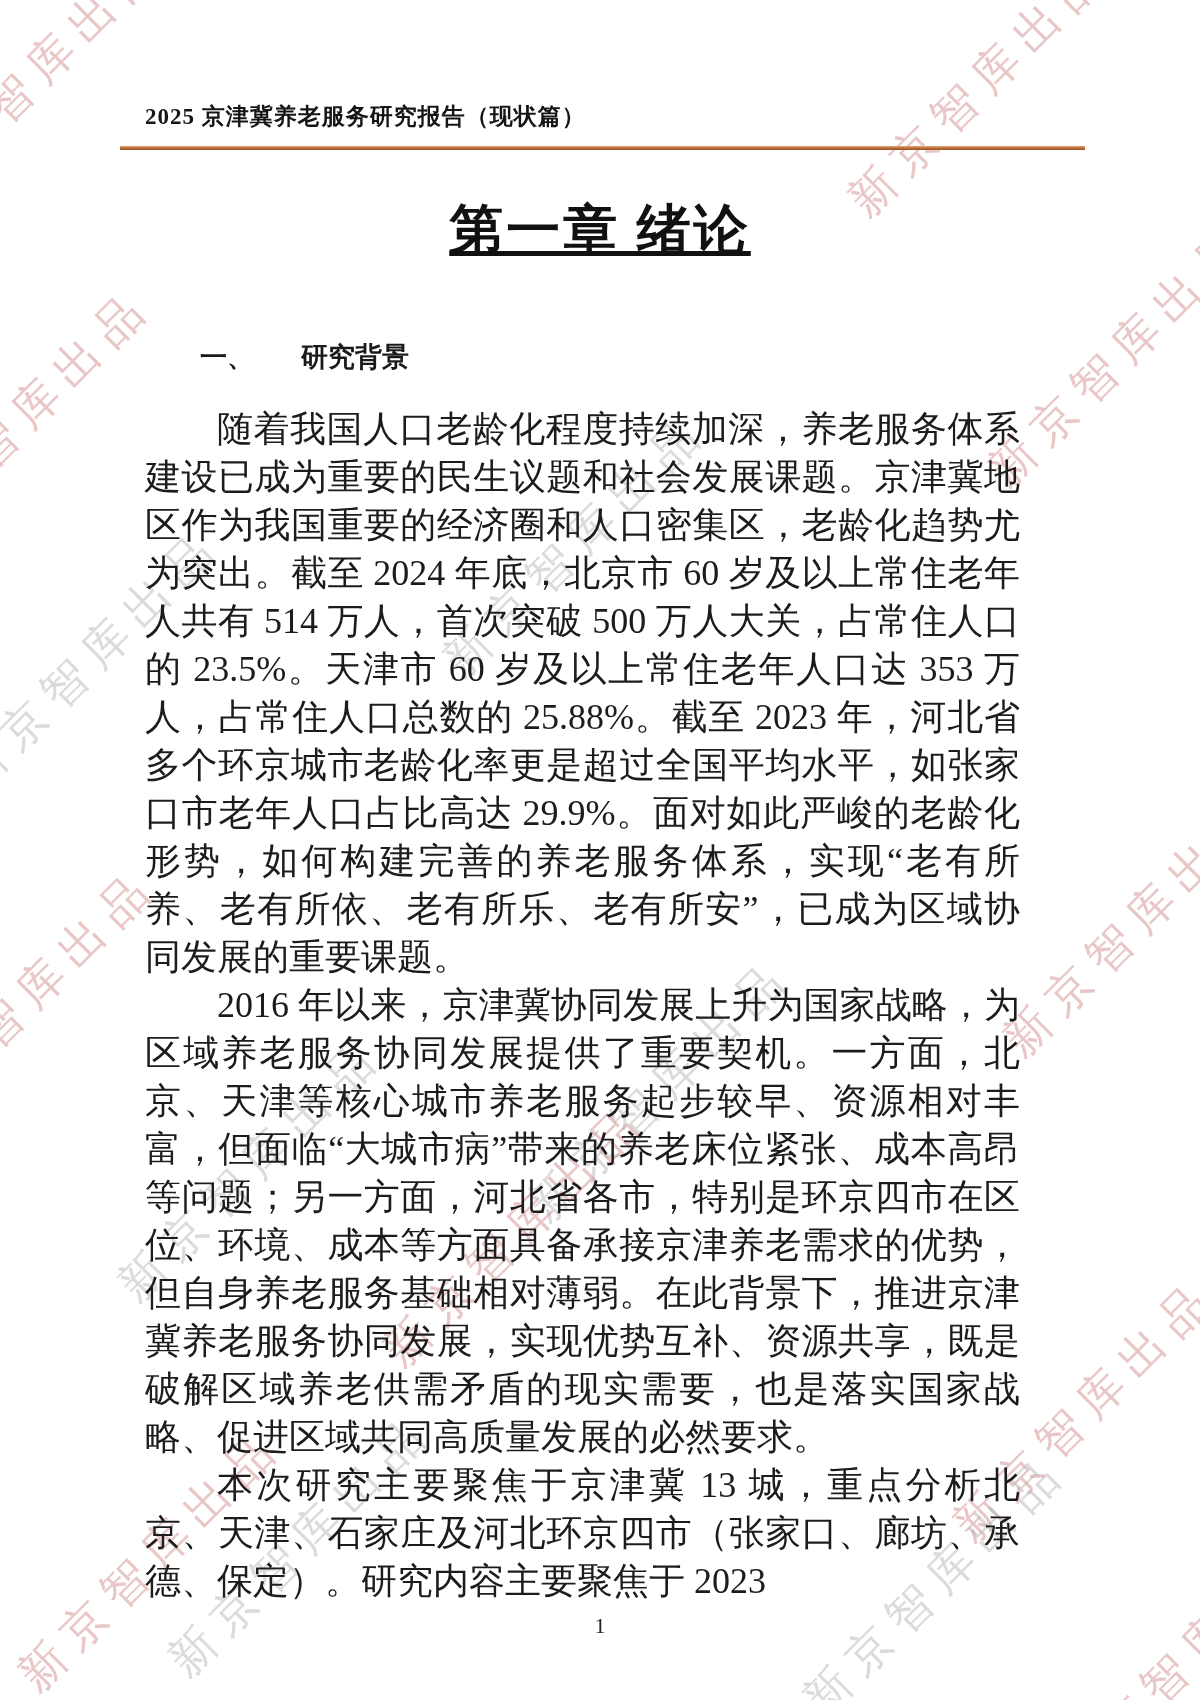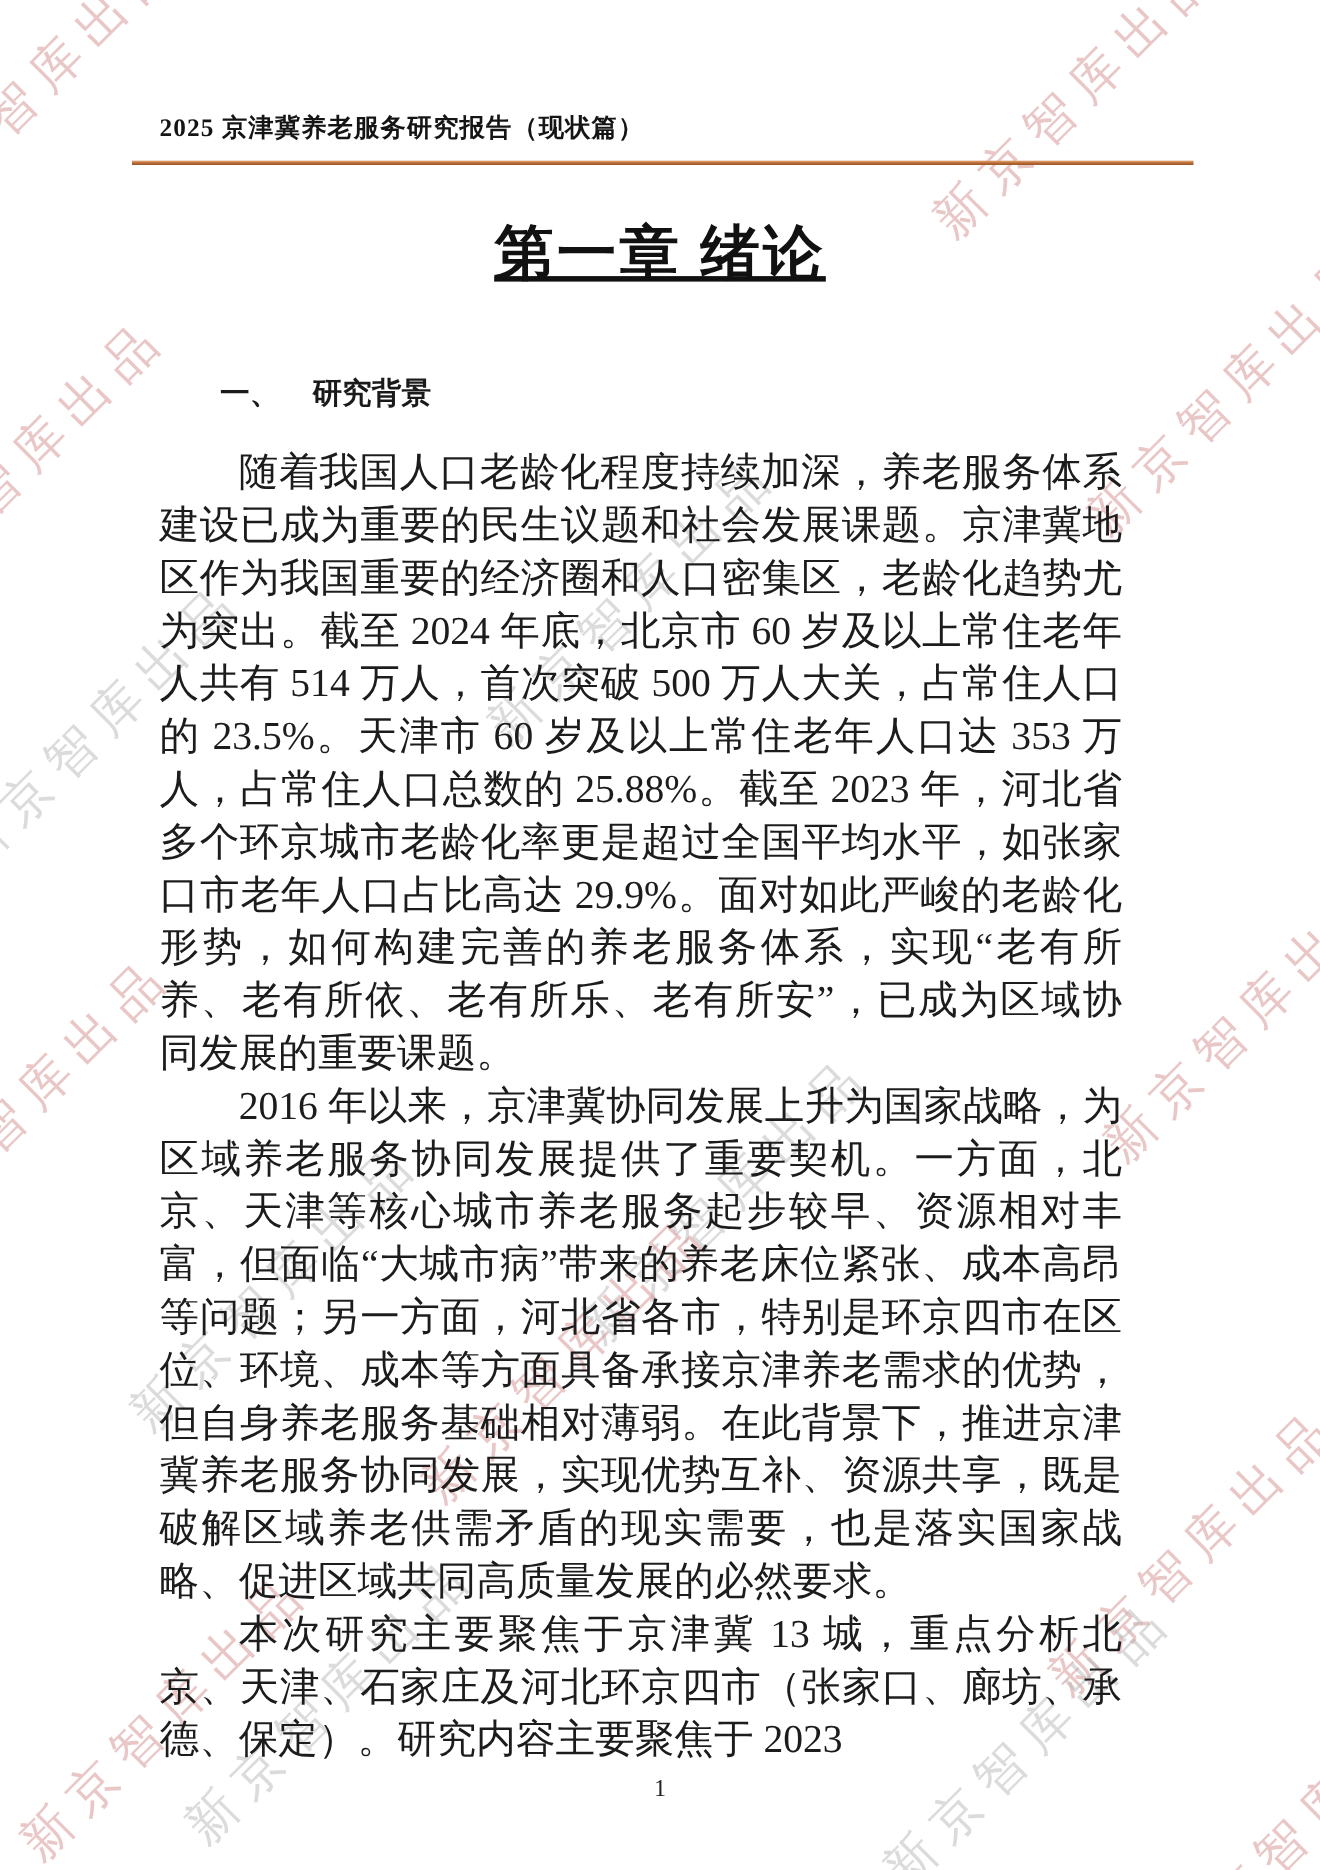--- a/index.html
+++ b/index.html
@@ -50,21 +50,21 @@
     text-decoration:underline;
   }
   .sec-head {
     margin:72px 180px 0 200px;
     font-family:"Liberation Sans","DejaVu Sans",sans-serif;
     font-size:27px;
     font-weight:bold;
     color:#1a1a1a;
   }
   .sec-head.second { margin-top:40px; }
-  .sec-head .sec-title { margin-left:30px; }
+  .sec-head .sec-title { margin-left:47px; }
   .body-par {
     margin:0 180px 0 145px;
     font-size:36px;
     line-height:48px;
     text-align:justify;
     text-indent:2em;
     color:#1c1c1c;
   }
   .body-par.first { margin-top:30px; }
   .body-par.sec2-first { margin-top:28px; }

